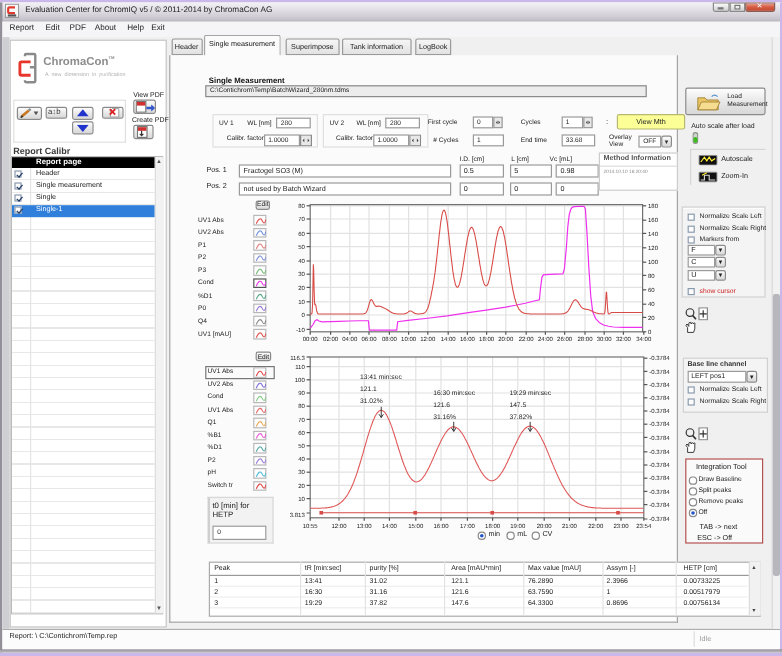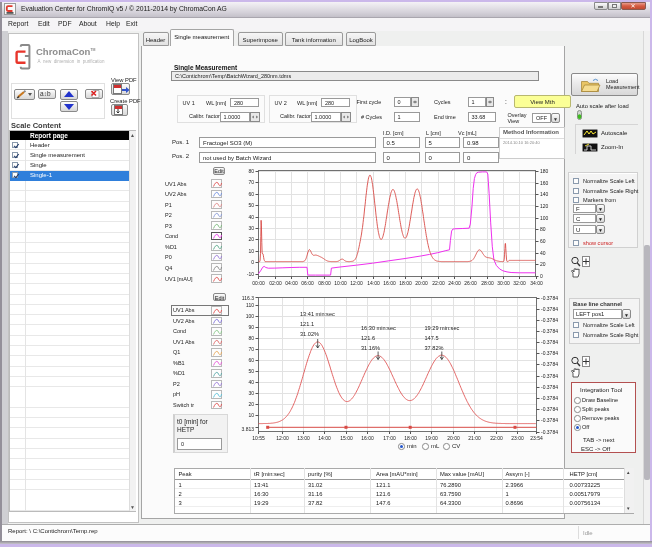--- a/index.html
+++ b/index.html
@@ -95,21 +95,21 @@
  <rect x="1" y="1" width="7" height="3" fill="#d03030"></rect>
  <path d="M9 5 h4 v-2 l3.5 3 -3.5 3 v-2 h-4 z" fill="#3355cc"></path>
 </svg>
 <div class="abs tx" style="left:110px;top:97.5px;font-size:5.8px;">Create PDF</div>
 <div class="abs btn" style="left:111px;top:103.5px;width:17px;height:12px;"></div>
 <svg class="abs" style="left:114px;top:104.5px" width="12" height="10">
  <rect x="0.5" y="0.5" width="8" height="9" fill="#fff" stroke="#777"></rect>
  <rect x="1" y="1" width="7" height="3" fill="#d03030"></rect>
  <path d="M4 4 v4 M2.5 6.5 L4 8 L5.5 6.5" stroke="#333" stroke-width="1" fill="none"></path>
 </svg>
-<div class="abs" style="left:11px;top:121px;font-size:7.5px;font-weight:bold;color:#3a3a3a;">Scale Content</div>
+<div class="abs" style="left:11px;top:121px;font-size:7.5px;font-weight:bold;color:#3a3a3a;">Report Calibr</div>
 <div class="abs" style="left:9px;top:130px;width:127px;height:382px;background:#fff;border:1px solid #bbb;"></div>
 
 <div class="abs" style="left:10px;top:131px;width:119px;height:9px;background:#000;color:#fff;font-size:6.5px;font-weight:bold;padding-left:20px;line-height:9px;">Report page</div>
 
 <div class="abs" style="left:10px;top:140px;width:119px;height:371px;background:repeating-linear-gradient(#fff 0,#fff 9.3px,#e8e8e8 9.3px,#e8e8e8 10.3px);"></div>
 <div class="abs" style="left:25px;top:140px;width:1px;height:371px;background:#e4e4e4;"></div>
 <div class="abs" style="left:10px;top:170.5px;width:119px;height:10px;background:#2f7fdb;"></div>
 <div class="abs cb cbk" style="left:12px;top:141.5px;"></div>
 <div class="abs cb cbk" style="left:12px;top:151.5px;"></div>
 <div class="abs cb cbk" style="left:12px;top:161.5px;"></div>

